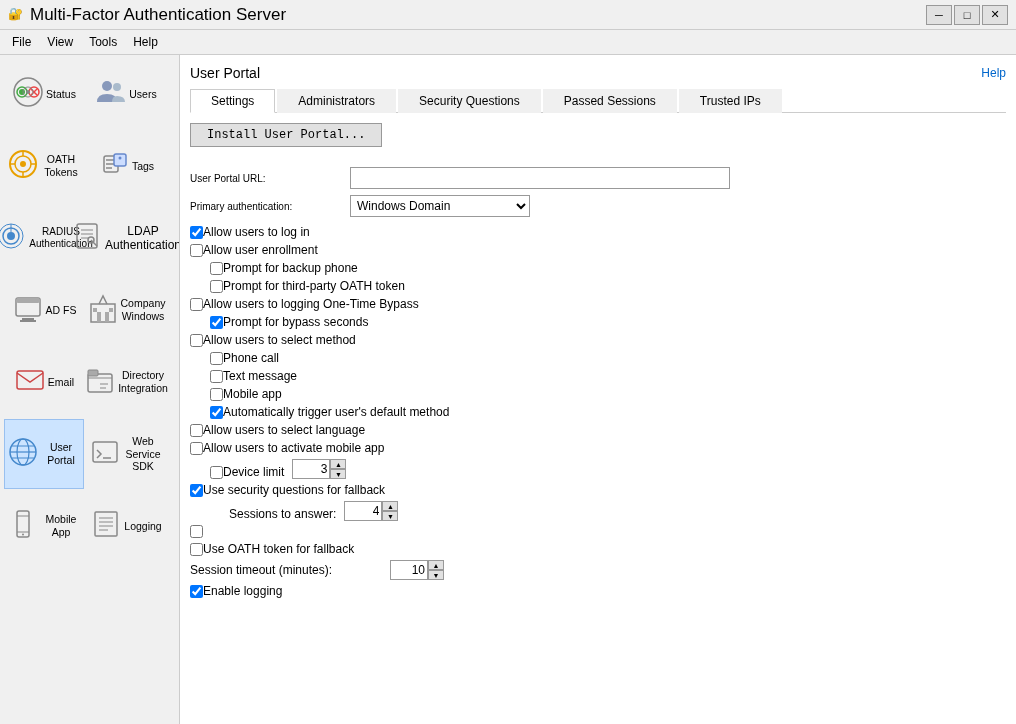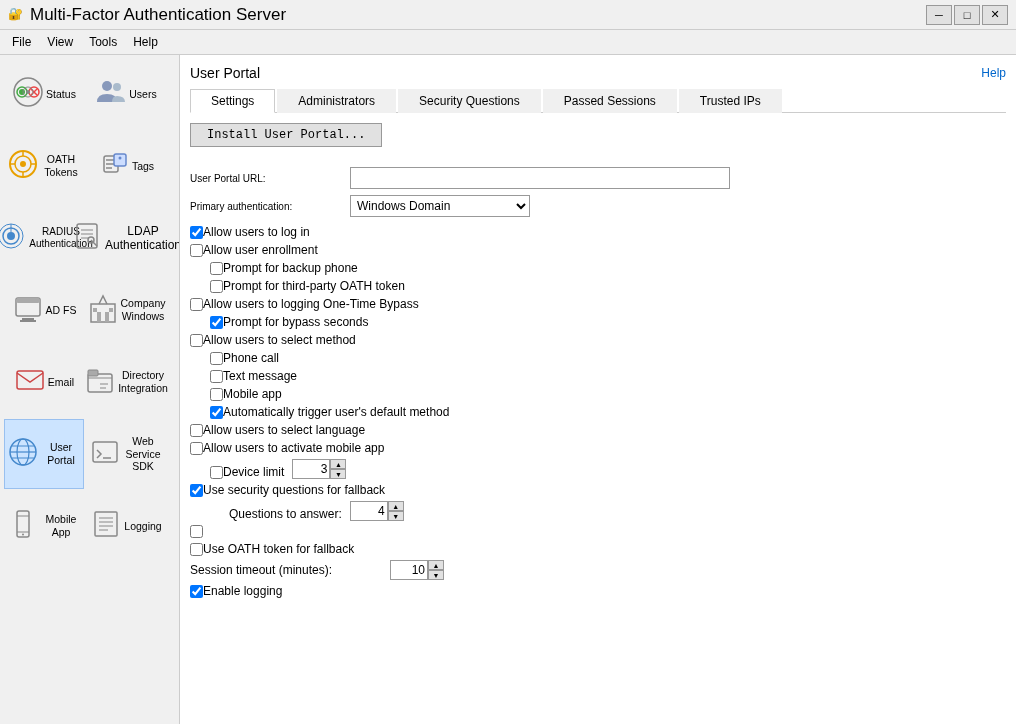--- a/index.html
+++ b/index.html
@@ -414,21 +414,21 @@
             </div>
           </div>
         </div>
 
         <div class="checkbox-row">
           <input type="checkbox" id="cb-security-questions" checked="" style="">
           <label class="checkbox-label" for="cb-security-questions">Use security questions for fallback</label>
         </div>
 
         <div class="checkbox-row indent1">
-          <span class="checkbox-label" style="margin-left:19px">Questions to answer:</span>
+          <span class="checkbox-label" style="margin-left:19px">Sessions to answer:</span>
           <div class="spinner-wrap" style="margin-left:8px">
             <input class="spinner-input" type="text" value="4" style="">
             <div class="spinner-btns">
               <button class="spin-btn">▲</button>
               <button class="spin-btn">▼</button>
             </div>
           </div>
         </div>
 
         <div class="checkbox-row">

